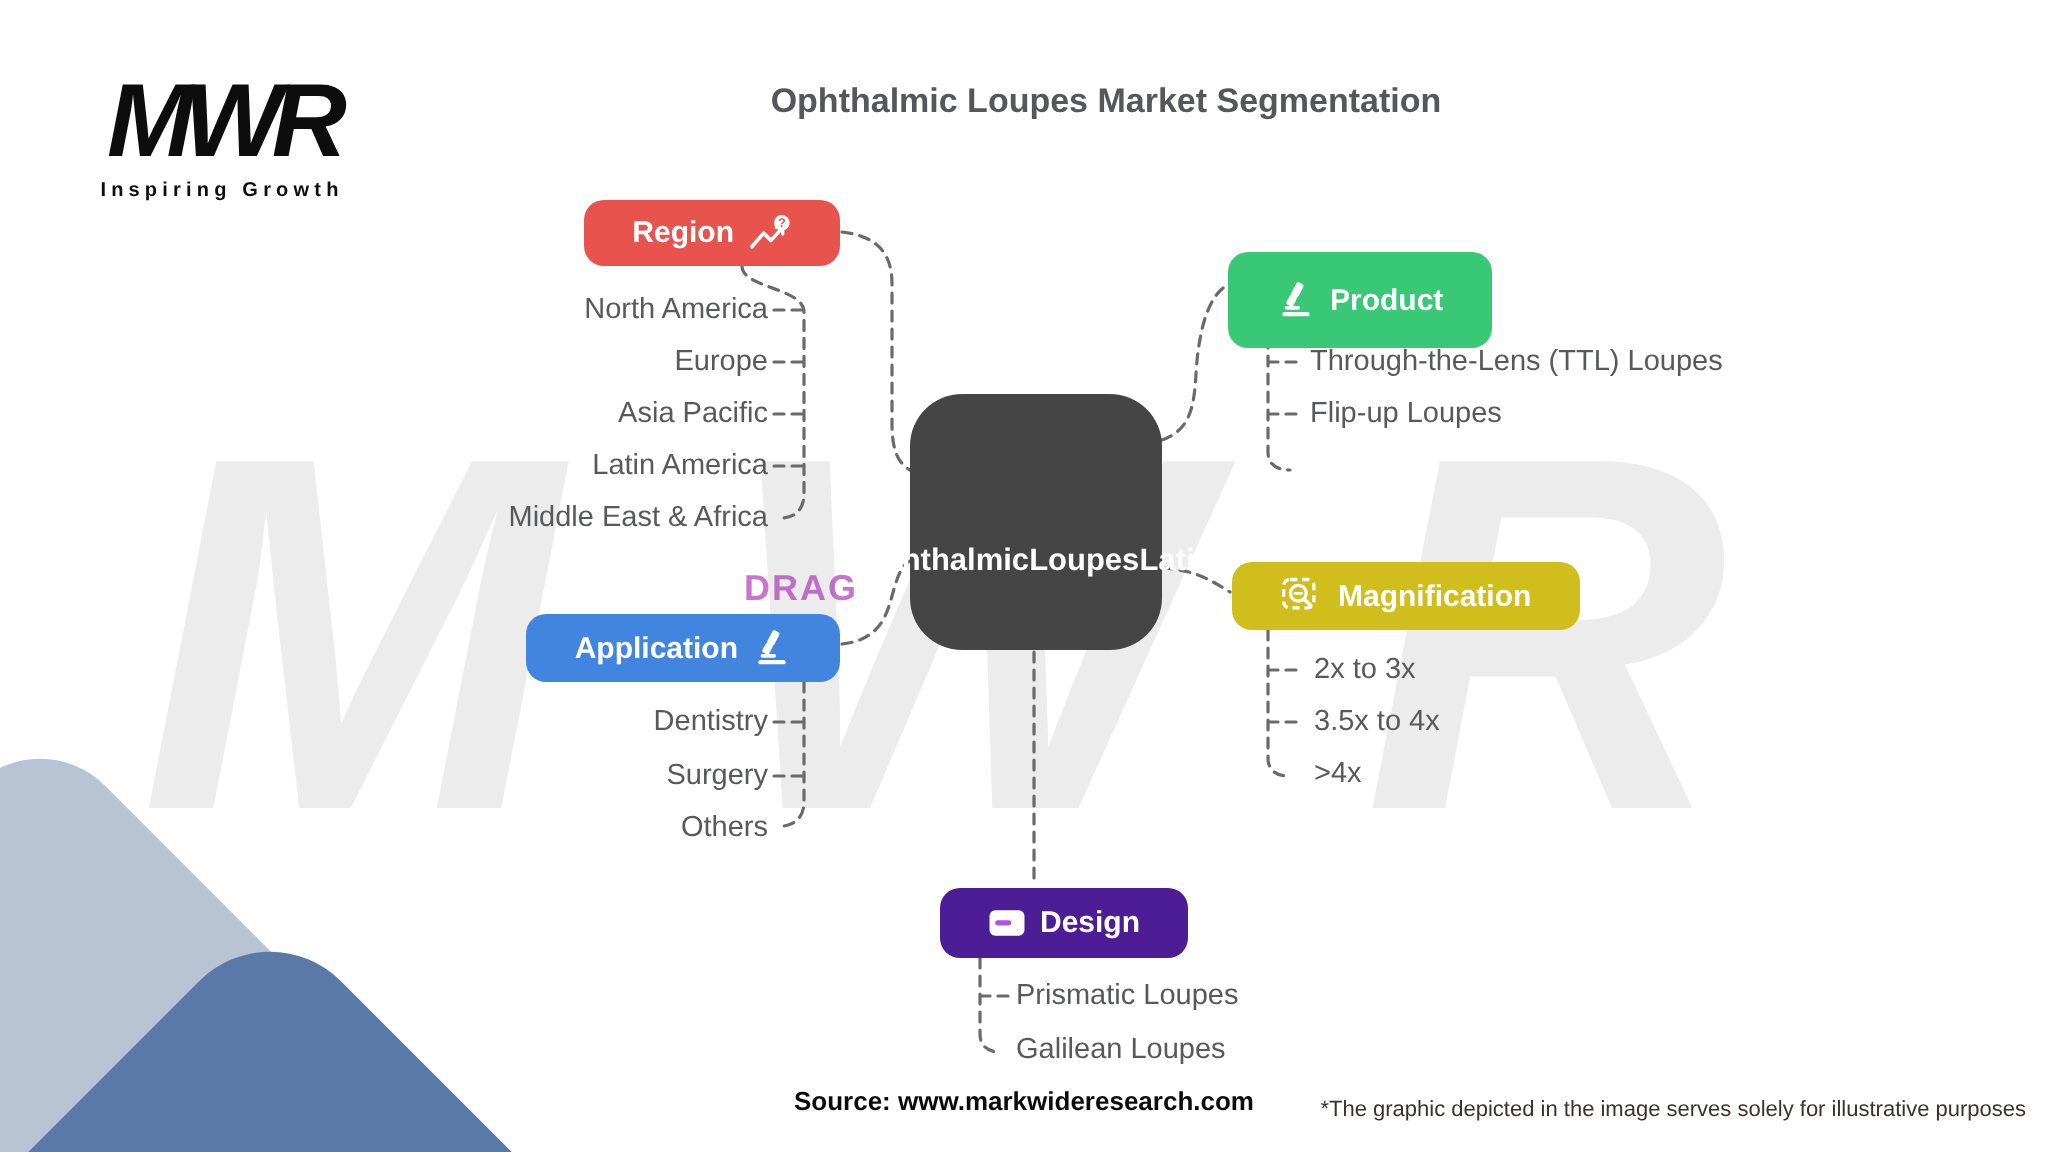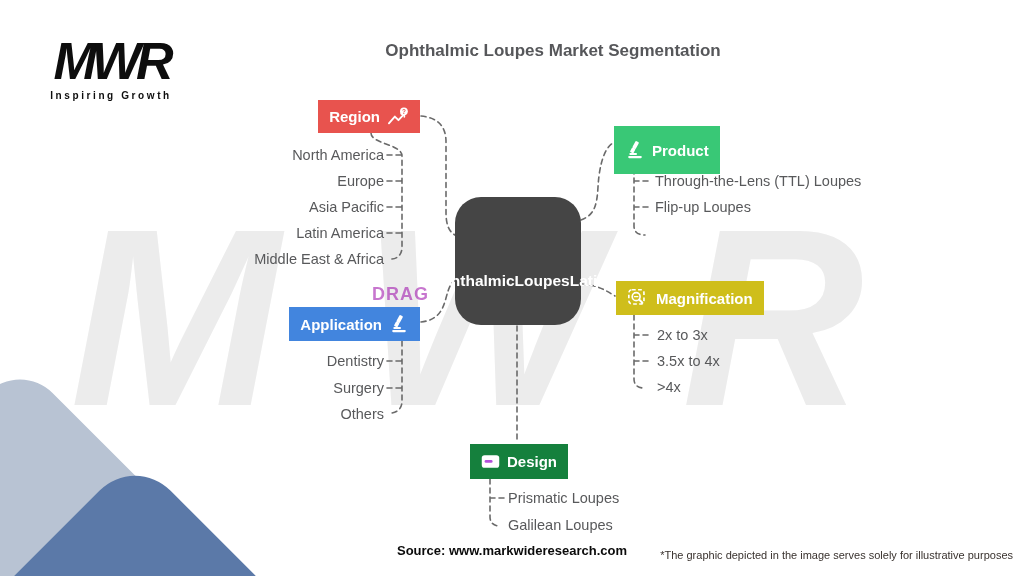--- a/index.html
+++ b/index.html
@@ -24,22 +24,22 @@
   .logo-tagline{font-size:10px;font-weight:bold;letter-spacing:2.6px;margin-top:2px;}
   
   .title{position:absolute;left:262px;top:41px;width:582px;z-index:3;text-align:center;
          font-size:17px;font-weight:bold;color:#56575A;}
   
   .center-node{position:absolute;left:455px;top:197px;width:126px;height:128px;z-index:3;
                background:#454545;border-radius:26px;display:flex;flex-direction:row;
                align-items:center;justify-content:center;padding-top:38px;box-sizing:border-box;}
   .center-node span{display:block;color:#fff;font-size:15.5px;font-weight:600;line-height:19px;text-align:center;}
   
-  .badge{position:absolute;z-index:3;display:flex;align-items:center;gap:7px;padding:0 11px;
-         border-radius:0;color:#fff;font-size:15px;font-weight:bold;}
+  .badge{position:absolute;z-index:3;display:flex;align-items:center;gap:7px;padding:0 24px;
+         border-radius:10px;color:#fff;font-size:15px;font-weight:bold;}
   .badge svg{display:block;flex:0 0 auto;}
   
   .item{position:absolute;z-index:3;height:20px;line-height:20px;font-size:14.5px;color:#58595B;white-space:nowrap;}
   .item.r{text-align:right;}
   
   .drag-hint{position:absolute;left:372px;top:284px;z-index:2;font-size:18px;font-weight:bold;
              letter-spacing:1px;color:#a21caf;opacity:.6;}
   .footer-source{position:absolute;left:312px;top:543px;width:400px;z-index:3;text-align:center;
                  font-size:13px;font-weight:bold;color:#0b0b0b;}
   .footer-disclaimer{position:absolute;right:11px;top:549px;z-index:3;font-size:11px;color:#39322e;}
@@ -136,21 +136,21 @@
         <rect x="7" y="9.2" width="4.6" height="6.4" rx="1.2" transform="rotate(28 9.3 12.4)"></rect>
         <rect x="5.2" y="15.6" width="9.2" height="2.3" rx="1.1"></rect>
         <rect x="3.8" y="19.2" width="16.4" height="2.6" rx="1.3"></rect>
       </g>
     </svg>
   </div>
   <div class="item r" style="right:640px;top:351px;">Dentistry</div>
   <div class="item r" style="right:640px;top:378px;">Surgery</div>
   <div class="item r" style="right:640px;top:404px;text-align:center;">Others</div>
 
-  <div class="badge" style="left: 470px; top: 444px; height: 35px; background: #15803d;">
+  <div class="badge" style="left: 470px; top: 444px; height: 35px; background: #4c1d95;">
     <svg width="19" height="15" viewBox="0 0 20 15">
       <rect x="0.8" y="0.8" width="18.4" height="13.4" rx="3" fill="#fff"></rect>
       <rect x="3.8" y="6" width="8.4" height="2.8" rx="1.4" fill="#B350DC"></rect>
     </svg>
     <span>Design</span>
   </div>
   <div class="item" style="left:508px;top:488px;">Prismatic Loupes</div>
   <div class="item" style="left:508px;top:515px;">Galilean Loupes</div>
 
   <div class="footer-source">Source: www.markwideresearch.com</div>

